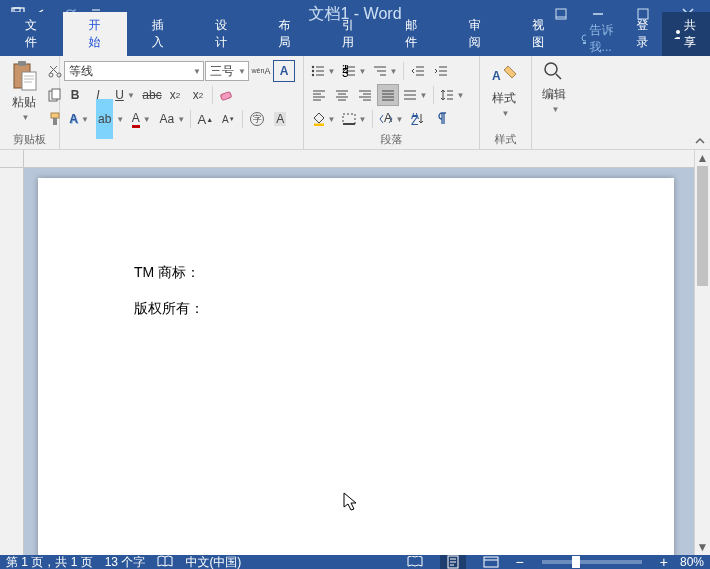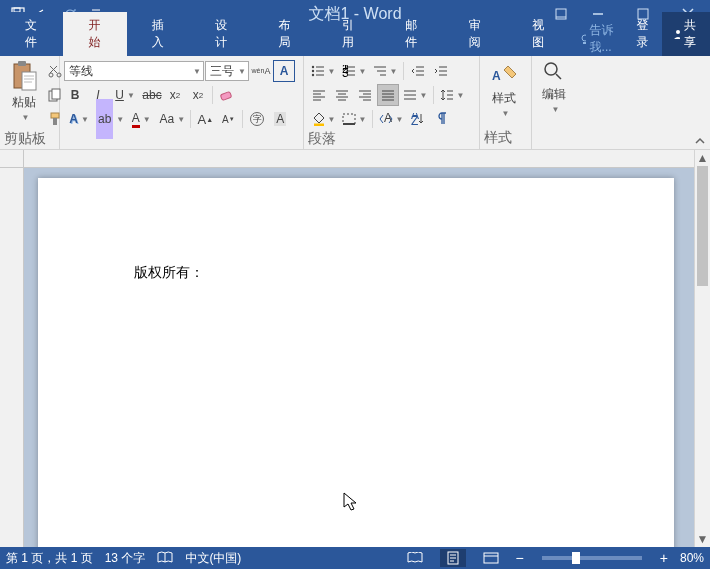--- a/index.html
+++ b/index.html
@@ -7,55 +7,55 @@
 .titlebar{height:28px;background:#2b579a;display:flex;align-items:center;color:#fff;position:relative}
 .qat{display:flex;align-items:center;gap:2px;padding-left:6px}
 .qat-btn{width:24px;height:24px;display:flex;align-items:center;justify-content:center;cursor:pointer}
 .title-text{position:absolute;left:50%;transform:translateX(-50%);color:#cfe0f4;font-size:16px}
 .win-btns{position:absolute;right:0;display:flex}
 .win-btn{width:45px;height:28px;display:flex;align-items:center;justify-content:center;cursor:pointer;color:#cfe0f4}
 .helpbtn{width:28px}
 .tabs{height:28px;background:#2b579a;display:flex;align-items:flex-end;color:#fff;position:relative}
 .tab{padding:5px 25px;cursor:pointer;font-size:12px;color:#fff}
 .tab.file{background:#2b579a}
-.tab.active{background:#f1f1f1;color:#7f1d1d}
+.tab.active{background:#f1f1f1;color:#1d4ed8}
 .tell{display:flex;align-items:center;gap:4px;color:#8fb6e3;padding:0 8px;cursor:text}
 .account{margin-left:auto;padding:5px 12px;cursor:pointer}
 .share-btn{background:#1e3e70;padding:5px 10px;display:flex;align-items:center;gap:4px;cursor:pointer}
 .ribbon{background:#f1f1f1;border-bottom:1px solid #d4d4d4;display:flex;height:94px;position:relative}
 .group{border-right:1px solid #d4d4d4;display:flex;flex-direction:column;padding:2px 4px 0}
 .group-body{flex:1;display:flex;align-items:flex-start}
-.group-label{font-size:14px;color:#666;padding:0 0 2px;position:relative}
+.group-label{text-align:center;font-size:11px;color:#666;padding:0 0 2px;position:relative}
 .vstack{display:flex;flex-direction:column;gap:2px;align-items:center}
 .row{display:flex;align-items:center;gap:1px}
 .rbtn{min-width:22px;height:22px;display:flex;align-items:center;justify-content:center;cursor:pointer;border:1px solid transparent;color:#444}
 .rbtn.wide{min-width:30px}
 .bigbtn{display:flex;flex-direction:column;align-items:center;cursor:pointer;padding:2px 6px;gap:2px;color:#444}
 .combo{height:20px;border:1px solid #ababab;background:#fff;display:flex;align-items:center;padding:0 2px 0 4px;font-size:11px;color:#333}
 .dd{color:#777;padding-left:3px;font-size:8px}
 .doc-area{flex:1;background:#b7c6d9;position:relative;overflow:hidden;display:flex}
 .ruler-corner{width:24px;height:18px;background:#f1f1f1;border-right:1px solid #c8c8c8;border-bottom:1px solid #c8c8c8;position:absolute;top:0;left:0}
 .ruler-h{height:18px;background:#f1f1f1;border-bottom:1px solid #c8c8c8;position:absolute;top:0;left:24px;right:16px}
 .ruler-v{width:24px;background:#f1f1f1;border-right:1px solid #c8c8c8;position:absolute;top:18px;left:0;bottom:0}
 .page{position:absolute;top:28px;left:38px;width:636px;height:500px;background:#fff;box-shadow:0 0 6px rgba(0,0,0,.3);padding:86px 96px}
 .page p{font-size:14px;color:#000;margin-bottom:18px}
 .scrollbar{width:16px;background:#f1f1f1;position:absolute;right:0;top:0;bottom:0;border-left:1px solid #d4d4d4}
 .sb-btn{height:16px;display:flex;align-items:center;justify-content:center;color:#666;cursor:pointer}
 .sb-thumb{position:absolute;top:16px;left:2px;right:2px;height:120px;background:#c2c2c2;cursor:pointer}
-.statusbar{height:22px;background:#2b579a;display:flex;align-items:center;color:#fff;font-size:11px;gap:12px;padding:0 6px}
+.statusbar{height:14px;background:#2b579a;display:flex;align-items:center;color:#fff;font-size:11px;gap:12px;padding:0 6px}
 .statusbar .sitem{cursor:pointer;display:flex;align-items:center;gap:4px}
 .statusbar .spacer{flex:1}
 .view-btn{width:26px;height:18px;display:flex;align-items:center;justify-content:center;cursor:pointer}
 .view-btn.active{background:#1e3e70}
 .zoom-slider{width:100px;height:4px;background:#6b8cbf;position:relative;margin:0 6px}
 .zoom-thumb{position:absolute;width:8px;height:12px;background:#fff;top:-4px;left:30px;cursor:pointer}
 .cursor-arrow{position:absolute;left:343px;top:342px;pointer-events:none}
 svg{display:block}
 .sep{width:1px;height:18px;background:#d4d4d4;margin:0 2px}
-.hl{background:#c4b5fd;padding:13px 2px}
+.hl{background:#7dd3fc;padding:13px 2px}
 </style>
 </head>
 <body>
 
 <div class="titlebar">
   <div class="qat">
     <div class="qat-btn">
         <svg width="14" height="14" viewBox="0 0 14 14">
           <rect x="1" y="1" width="12" height="12" fill="none" stroke="#fff" stroke-width="1.2"></rect>
           <rect x="3" y="1" width="6" height="4" fill="none" stroke="#fff"></rect>
@@ -387,20 +387,21 @@
         <path d="M2 8 L6 4 L10 8" fill="none" stroke="#666" stroke-width="1.5"></path>
       </svg>
     </div>
 </div>
 
 <div class="doc-area">
   <div class="ruler-corner"></div>
   <div class="ruler-h"></div>
   <div class="ruler-v"></div>
   <div class="page">
+    <p>TM 商标：</p>
     <p>版权所有：</p>
   </div>
   <div class="scrollbar">
     <div class="sb-btn">▲</div>
     <div class="sb-thumb"></div>
     <div class="sb-btn" style="position:absolute;bottom:0;width:100%">▼</div>
   </div>
   <svg class="cursor-arrow" width="16" height="20">
       <path d="M1 1 L1 15 L5 12 L8 18 L11 17 L8 11 L13 11 Z" fill="#fff" stroke="#000"></path>
     </svg>

